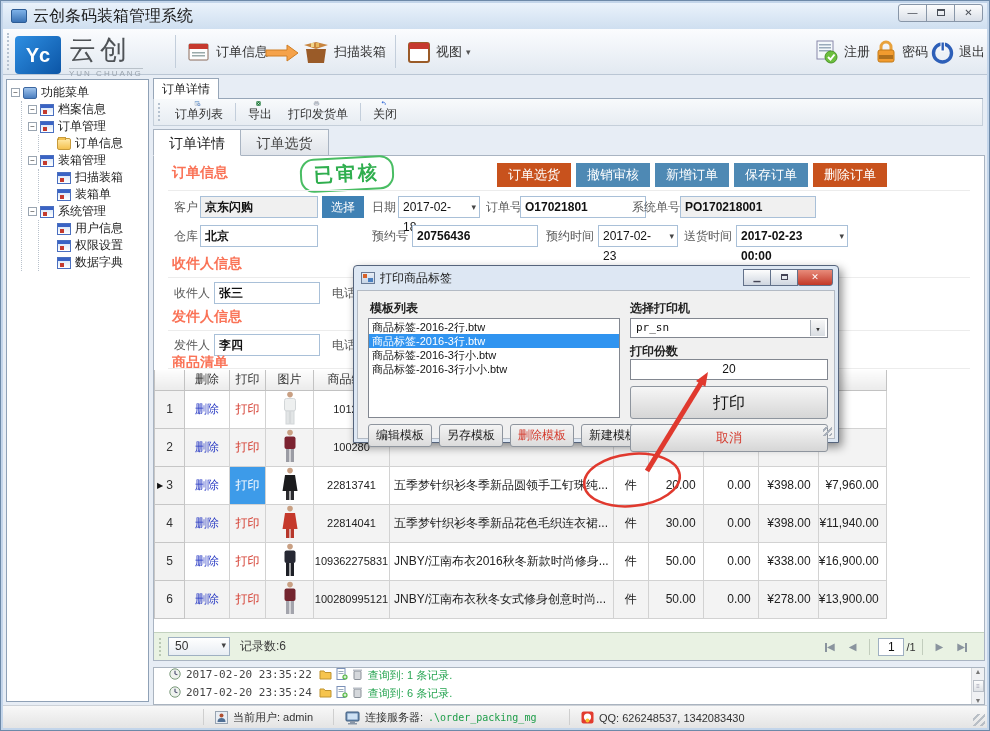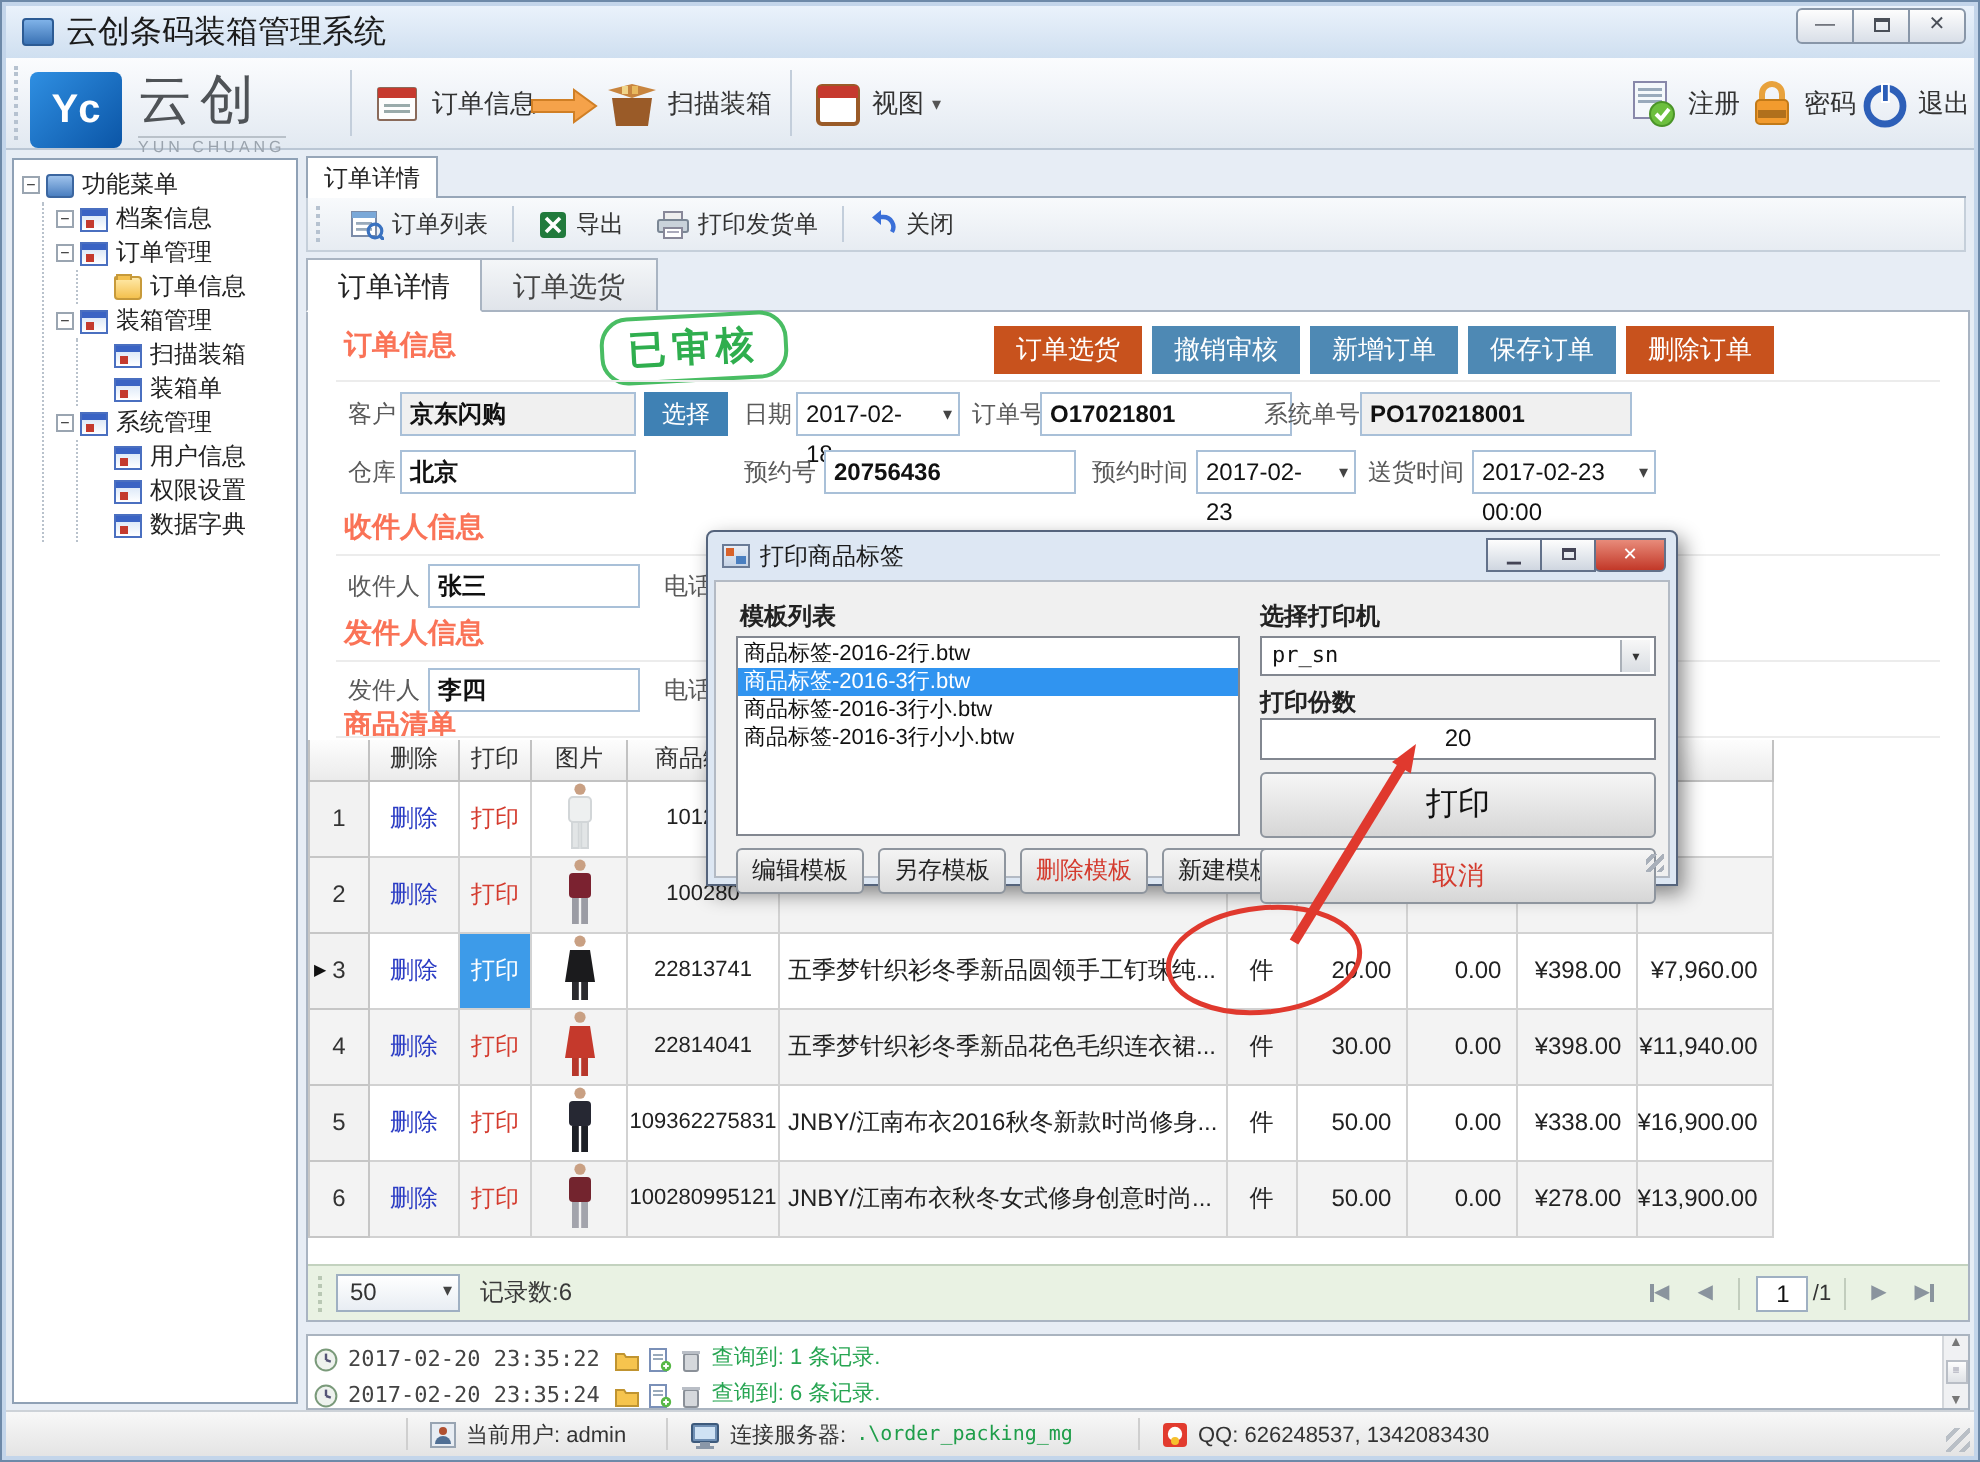--- a/index.html
+++ b/index.html
@@ -50,21 +50,21 @@
   .ticon.folder::before { content:""; position:absolute; left:0; top:-2px; width:6px; height:2px; background:#f4c14f; border:1px solid #c79a3a; border-bottom:none; }
   .tkids { margin-left:10px; border-left:1px dotted #b9c2cc; padding-left:6px; }
 
   
   .toptab { position:absolute; left:152px; top:77px; width:66px; height:21px; background:#fff;
     border:1px solid #97a6b8; border-bottom:none; font-size:12px; text-align:center; line-height:20px; color:#222; z-index:2; }
   .toptab-line { position:absolute; left:152px; right:6px; top:97px; height:1px; background:#97a6b8; }
   .toolbar2 { position:absolute; left:152px; right:6px; top:98px; height:27px;
     background:linear-gradient(#f8fafc,#e7ecf2); border:1px solid #c5cfda; border-top:none; display:flex; align-items:center; }
   .tb2-grip { width:3px; height:18px; border-left:2px dotted #b6c2d0; margin:0 6px 0 4px; }
-  .tb2-item { display:flex; align-items:center; font-size:12px; color:#333; padding:0 8px; height:22px; }
+  .tb2-item { display:flex; align-items:center; font-size:12px; color:#333; padding:0 8px; height:22px;flex-direction:column; }
   .tb2-item svg { margin-right:4px; }
   .tb2-sep { width:1px; height:18px; background:#c3cedb; margin:0 4px; }
 
   .innertabs { position:absolute; left:152px; top:128px; height:27px; display:flex; z-index:3; }
   .itab { width:88px; height:27px; font-size:14px; text-align:center; line-height:26px; border:1px solid #a9b4c2; }
   .itab.active { background:#fff; color:#222; border-bottom:1px solid #fff; }
   .itab.idle { background:linear-gradient(#f4f6f8,#e0e4ea); color:#444; border-left:none; }
 
   .panel { position:absolute; left:152px; top:154px; width:832px; height:506px;
     background:#fff; border:1px solid #a9b4c2; }
@@ -116,21 +116,21 @@
   .pnav { margin-left:auto; display:flex; align-items:center; margin-right:10px; color:#8a949e; font-size:10px; }
   .pnav .nbtn { padding:0 7px; }
   .pnav .bar { display:inline-block; width:2px; height:9px; background:#8a949e; vertical-align:middle; }
   .pagebox { width:26px; height:18px; border:1px solid #9fb0c2; background:#fff; text-align:center;
     font-size:12px; color:#111; line-height:17px; margin:0 2px; }
   .pnav .sep2 { width:1px; height:16px; background:#c2cdbd; margin:0 6px; }
 
   
   .logpanel { position:absolute; left:152px; top:666px; width:832px; height:38px; background:#fff;
     border:1px solid #aab4c0; font-size:11px; overflow:hidden; }
-  .logrow { display:flex; align-items:flex-end; height:18px; padding-left:0; }
+  .logrow { display:flex; align-items:flex-start; height:18px; padding-left:12px; }
   .logtime { color:#444; margin:0 4px; font-size:11px; }
   .logmsg { color:#27a552; margin-left:4px; }
   .licon { width:13px; height:12px; margin-left:3px; flex:none; }
   .logsb { position:absolute; right:0; top:0; bottom:0; width:13px; background:#f0f1f3; border-left:1px solid #d4d7db;
     display:flex; flex-direction:column; align-items:center; justify-content:space-between; font-size:7px; color:#777; }
   .logsb .thumb { width:11px; height:12px; background:linear-gradient(#fdfdfd,#dfe2e6); border:1px solid #b9bec6; font-size:6px; line-height:10px; text-align:center; color:#99a; }
 
   
   .statusbar { position:absolute; left:2px; right:2px; bottom:2px; height:23px;
     background:linear-gradient(#f8f8f8,#e4e4e4); border-top:1px solid #cdd2d8; font-size:11px; color:#333; }
@@ -391,21 +391,21 @@
     <div class="flabel" style="left:478px;top:40px">系统单号</div>
     <div class="finput ro" style="left:526px;top:40px;width:136px">PO170218001</div>
 
     <div class="flabel" style="left:20px;top:69px">仓库</div>
     <div class="finput" style="left:46px;top:69px;width:118px">北京</div>
     <div class="flabel" style="left:218px;top:69px">预约号</div>
     <div class="finput" style="left:258px;top:69px;width:126px">20756436</div>
     <div class="flabel" style="left:392px;top:69px">预约时间</div>
     <div class="fcombo" style="left:444px;top:69px;width:80px">2017-02-23</div>
     <div class="flabel" style="left:530px;top:69px">送货时间</div>
-    <div class="fcombo" style="left:582px;top:69px;width:92px;font-weight:normal">2017-02-23 00:00</div>
+    <div class="fcombo" style="left:582px;top:69px;width:112px;font-weight:bold">2017-02-23 00:00</div>
 
     <div class="sec-title" style="left:18px;top:99px">收件人信息</div>
     <div class="sec-line" style="top:121px"></div>
     <div class="flabel" style="left:20px;top:126px">收件人</div>
     <div class="finput" style="left:60px;top:126px;width:106px">张三</div>
     <div class="flabel" style="left:178px;top:126px">电话</div>
 
     <div class="sec-title" style="left:18px;top:152px">发件人信息</div>
     <div class="sec-line" style="top:174px"></div>
     <div class="flabel" style="left:20px;top:178px">发件人</div>

